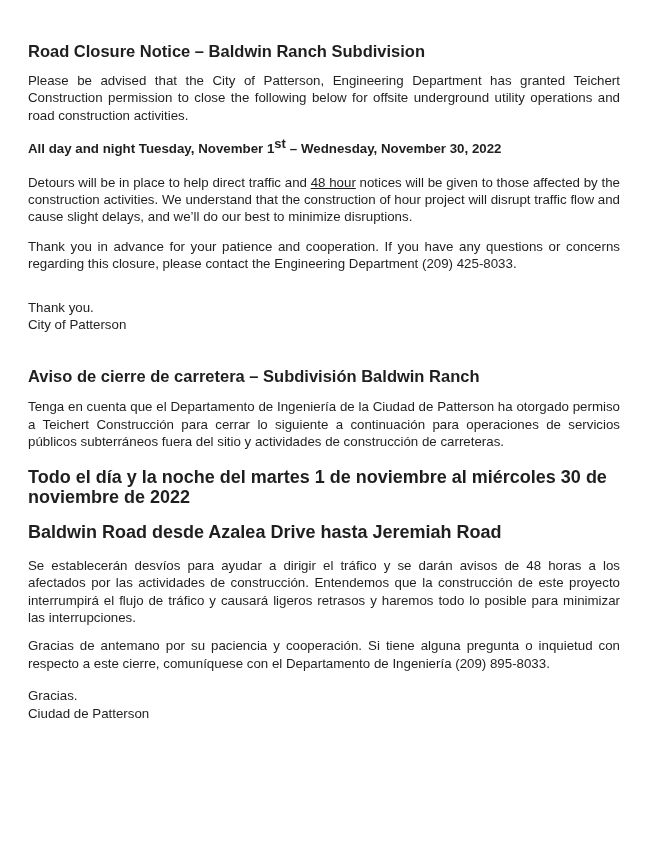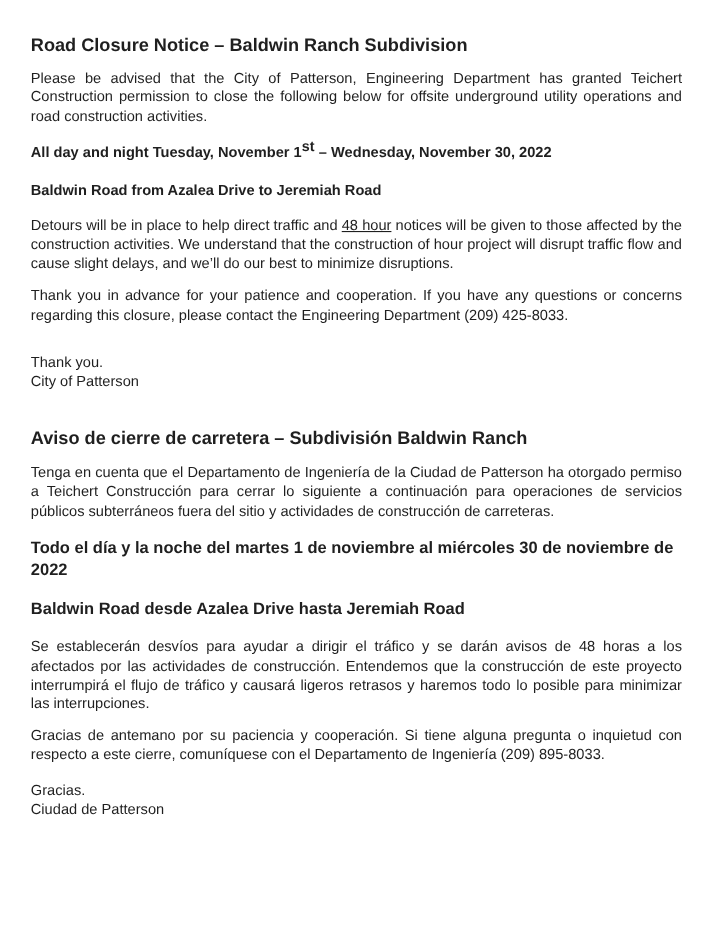--- a/index.html
+++ b/index.html
@@ -19,50 +19,49 @@
     font-size: 16.5px;
     line-height: 20px;
     font-weight: bold;
     margin: 0 0 12px 0;
   }
   p { margin: 0; }
   .just { text-align: justify; }
   .bold { font-weight: bold; }
   .es-bold {
     font-weight: bold;
-    font-size: 15px;
+    font-size: 18px;
     line-height: 20px;
   }
   .u { text-decoration: underline; }
   sup.ord {
     font-size: 13px;
     line-height: 0;
     vertical-align: super;
   }
   .dash-gap { padding-left: 4px; }
-  .mb11 { margin-bottom: 11px; }
+  .mb11 { margin-bottom: 11px; margin-top: 10px; }
   .mb12 { margin-bottom: 12px; }
   .mb15 { margin-bottom: 15px; }
   .mb16 { margin-bottom: 16px; }
   .mb26 { margin-bottom: 26px; }
   .mb33 { margin-bottom: 33px; }
 </style>
 </head>
 <body>
 
 <div class="page">
 
   <section>
     <h1 class="doc-title mb11">Road Closure Notice – Baldwin Ranch Subdivision</h1>
 
     <p class="just mb16">Please be advised that the City of Patterson, Engineering Department has granted Teichert Construction permission to close the following below for offsite underground utility operations and road construction activities.</p>
 
     <p class="bold mb16"><span>All day and night Tuesday, November 1</span><sup class="ord">st</sup><span class="dash-gap">– Wednesday, November 30, 2022</span></p>
 
-    <p class="bold mb15">Baldwin Road from Azalea Drive to Jeremiah Road</p>
 
     <p class="just mb12"><span>Detours will be in place to help direct traffic and </span><span class="u">48 hour</span><span> notices will be given to those affected by the construction activities. We understand that the construction of hour project will disrupt traffic flow and cause slight delays, and we’ll do our best to minimize disruptions.</span></p>
 
     <p class="just mb26">Thank you in advance for your patience and cooperation.  If you have any questions or concerns regarding this closure,  please contact the Engineering Department (209) 425-8033.</p>
 
     <p>Thank you.</p>
     <p class="mb33">City of Patterson</p>
   </section>
 
   <section>

